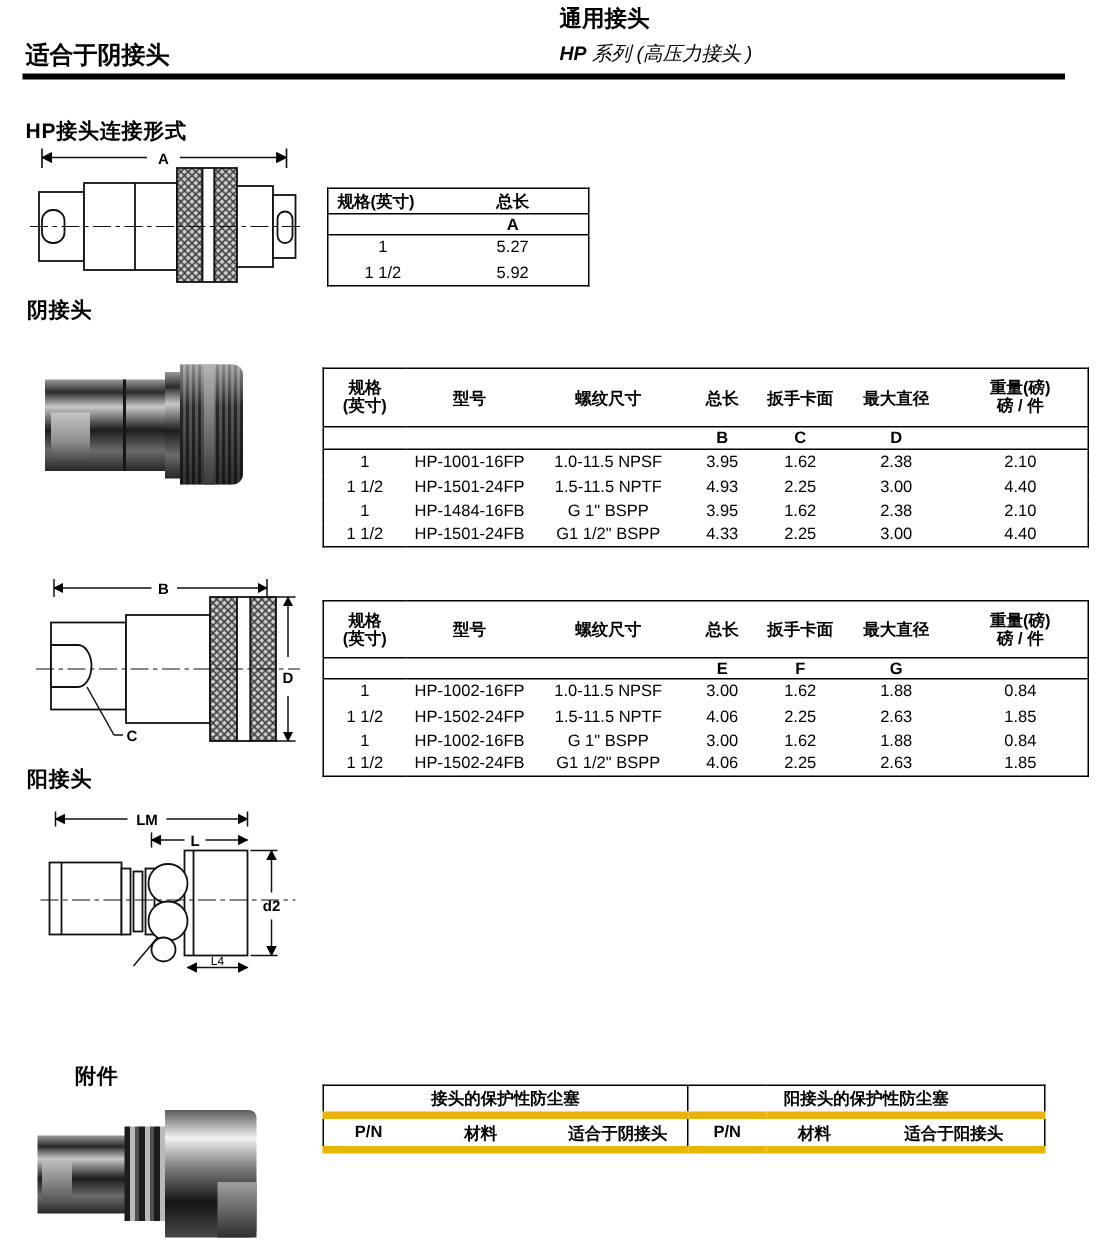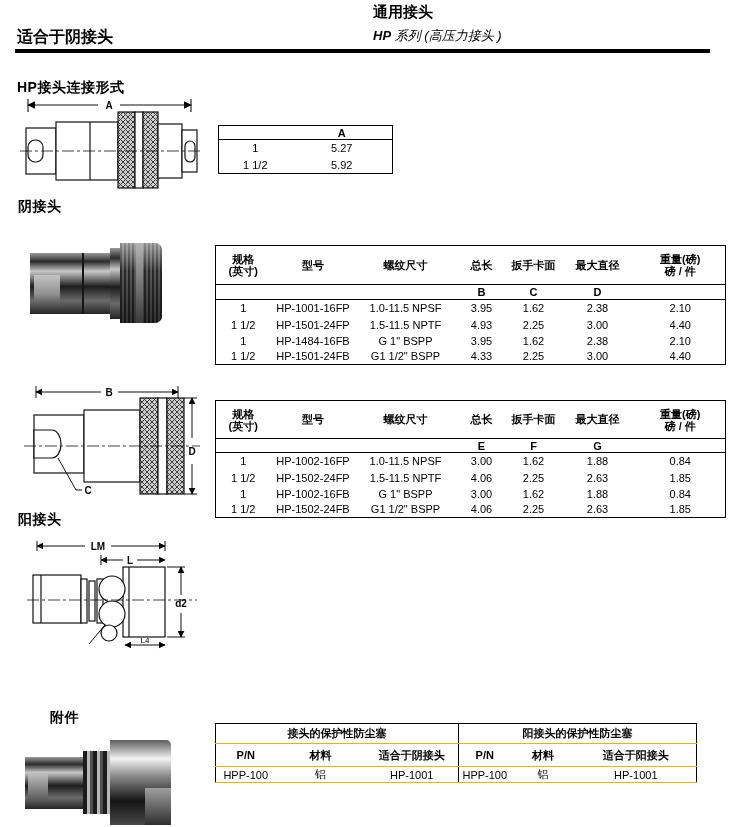--- a/index.html
+++ b/index.html
@@ -16,21 +16,21 @@
   table.t{border-collapse:collapse;table-layout:fixed;position:absolute;
           font-size:11px;color:#000;border:1.6px solid #000;background:#fff;}
   table.t td,table.t th{padding:0 2px;text-align:center;vertical-align:middle;
           font-weight:normal;white-space:nowrap;overflow:hidden;font-size:11px;}
   table.t th{font-weight:bold;}
   tr.underline td,tr.underline th{border-bottom:1.2px solid #000;}
   .two-line div{line-height:12px;}
   .left-pad{text-align:left !important;padding-left:6px !important;}
   
   .mid-l{border-left:1.5px solid #000;}
-  tr.rowline td,tr.rowline th{border-bottom:1px solid #eab308;margin-top:46px;}
+  tr.rowline td,tr.rowline th{border-bottom:5px solid #eab308;margin-top:46px;}
   
   .photo{position:absolute;}
   .photo div{position:absolute;}
   .met-v{background:linear-gradient(180deg,#9a9a9a 0%,#2b2b2b 14%,#c8c8c8 30%,#1d1d1d 55%,#6a6a6a 78%,#262626 100%);}
   svg text{font-family:"Liberation Sans","DejaVu Sans",sans-serif;}
 </style>
 </head>
 <body>
 
 <div class="abs b" style="left:17px;top:27px;font-size:16px;">适合于阴接头</div>
@@ -80,20 +80,24 @@
   </g>
   <line x1="2" y1="59" x2="183" y2="59" stroke="#111" stroke-width=".8" stroke-dasharray="12 3 3 3"></line>
 </svg>
 
 <table class="t" style="left:218px;top:125px;width:175px;">
   <colgroup>
       <col style="width:42%">
       <col style="width:58%">
     </colgroup>
   <tbody>
+      <tr class="underline" style="height:17px;">
+    <th class="left-pad">规格(英寸)</th>
+    <th>总长</th>
+  </tr>
   <tr class="underline" style="height:14px;">
     <td></td>
     <th>A</th>
   </tr>
   <tr style="height:17px;">
     <td>1</td>
     <td>5.27</td>
   </tr>
   <tr style="height:17px;">
     <td>1 1/2</td>
@@ -355,22 +359,14 @@
     <th colspan="3" class="mid-l">阳接头的保护性防尘塞</th>
   </tr>
   <tr class="rowline" style="height:23px;">
     <th>P/N</th>
     <th>材料</th>
     <th>适合于阴接头</th>
     <th class="mid-l">P/N</th>
     <th>材料</th>
     <th>适合于阳接头</th>
   </tr>
-  <tr class="rowline" style="height:16px;">
-    <td>HPP-100</td>
-    <td>铝</td>
-    <td>HP-1001</td>
-    <td class="mid-l">HPP-100</td>
-    <td>铝</td>
-    <td>HP-1001</td>
-  </tr>
 </tbody>
   </table>
 
 </body></html>

